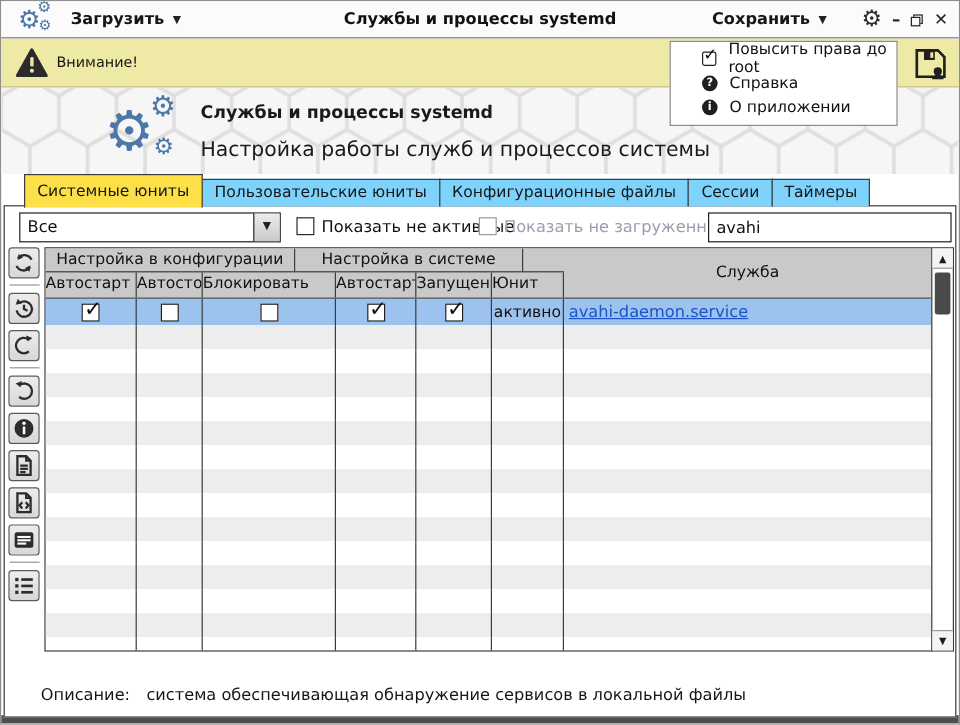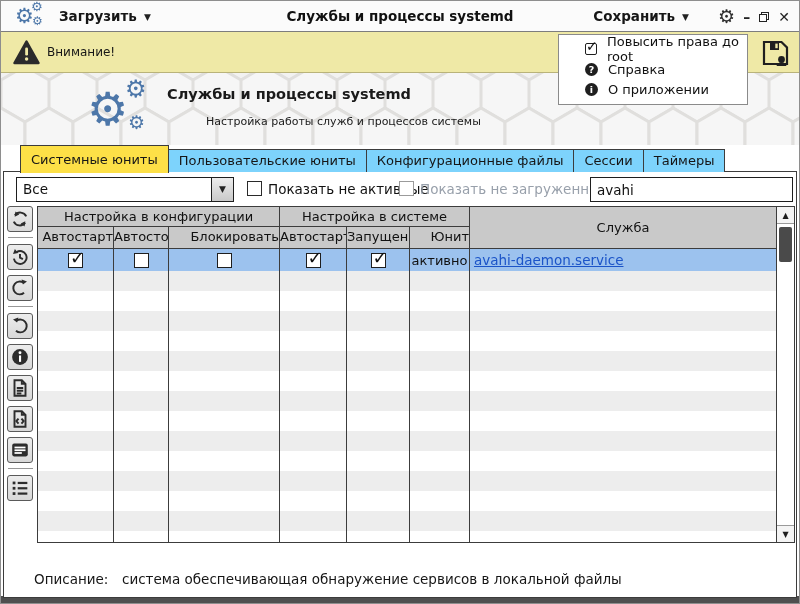--- a/index.html
+++ b/index.html
@@ -31,21 +31,21 @@
   #save-root-icon { position:absolute; right:9px; top:5px; }
 
   
   #hexheader { position:absolute; left:0; top:72px; width:798px; height:72px; background:#f3f3f3; overflow:hidden; }
   #hexheader svg.bg { position:absolute; left:0; top:0; }
   .logo-gears { position:absolute; left:86px; top:2px; width:70px; height:70px; color:#4d77a9; }
   .lg-b { position:absolute; left:0; top:8px; font-size:46px; line-height:52px; }
   .lg-s1 { position:absolute; left:38px; top:0px; font-size:24px; }
   .lg-s2 { position:absolute; left:41px; top:36px; font-size:19px; }
   #hex-title { position:absolute; left:166px; top:13px; font-size:14.5px; font-weight:bold; color:#1a1a1a; }
-  #hex-subtitle { position:absolute; left:166px; top:42px; font-size:11px; color:#1a1a1a;margin-left:39px; }
+  #hex-subtitle { position:absolute; left:166px; top:42px; font-size:17px; color:#1a1a1a; }
 
   
   #tabs { position:absolute; left:19px; top:143px; height:28px; display:flex; align-items:flex-end; z-index:6; }
   .tab { height:23px; line-height:22px; padding:0 10px; font-size:13px; color:#161616; background:#7dd3fc; border:1px solid #3c3c3c; border-bottom:none; margin-right:-1px; white-space:nowrap; }
   .tab.active { height:28px; line-height:27px; background:#fde047; position:relative; z-index:7; margin-bottom:-1px; }
 
   
   #panel { position:absolute; left:2px; top:170px; width:794px; height:427px; background:#fff; border:1px solid #3c3c3c; z-index:5; }
 
   
@@ -64,23 +64,23 @@
   #toolbar { position:absolute; left:2px; top:34px; width:29px; }
   .tbtn { width:26px; height:26px; margin:0 0 5px 1px; background:linear-gradient(#ededed,#d8d8d8); border:1px solid #5a5a5a; border-radius:3px; display:flex; align-items:center; justify-content:center; }
   .tsep { height:0; border-top:1px solid #979797; margin:1px 2px 6px 2px; }
 
   
   #stable { position:absolute; left:33px; top:34px; width:740px; height:337px; border:1px solid #3c3c3c; background:#fff; overflow:hidden; }
   #thead { display:flex; height:42px; background:#c9c9c9; border-bottom:1px solid #3c3c3c; font-size:13px; color:#111; }
   #thead-left { width:432px; }
   .grow { display:flex; height:20px; border-bottom:1px solid #3c3c3c; }
   .gcell { text-align:center; line-height:19px; border-right:1px solid #3c3c3c; }
-  .g1 { width:242px; } .g2 { width:190px; }
+  .g1 { width:208px; } .g2 { width:190px; }
   .srow { display:flex; height:21px; }
-  .hc { text-align:right; line-height:20px; border-right:1px solid #3c3c3c; white-space:nowrap; overflow:hidden; }
+  .hc { text-align:left; line-height:20px; border-right:1px solid #3c3c3c; white-space:nowrap; overflow:hidden; }
   #service-h { flex:1; text-align:center; line-height:41px; }
   .c1{width:76px}.c2{width:55px}.c3{width:111px}.c4{width:67px}.c5{width:63px}.c6{width:60px}
   .cell { border-right:1px solid #3c3c3c; display:flex; align-items:center; justify-content:center; }
   .c7 { flex:1; border-right:none; }
   #sel-row { display:flex; height:22px; background:#9cc2ee; font-size:13px; color:#111; }
   #sel-row .svc { justify-content:flex-start; padding-left:4px; }
   a.svc-link { color:#1b54c8; text-decoration:underline; font-size:13.5px; }
   .cb { position:relative; width:15px; height:15px; border:1.5px solid #1e1e1e; background:#fff; }
   .cb.checked::after { content:"✓"; position:absolute; left:1px; top:-7px; font-size:18px; font-weight:bold; color:#111; }
   .erow { display:flex; height:20px; }

